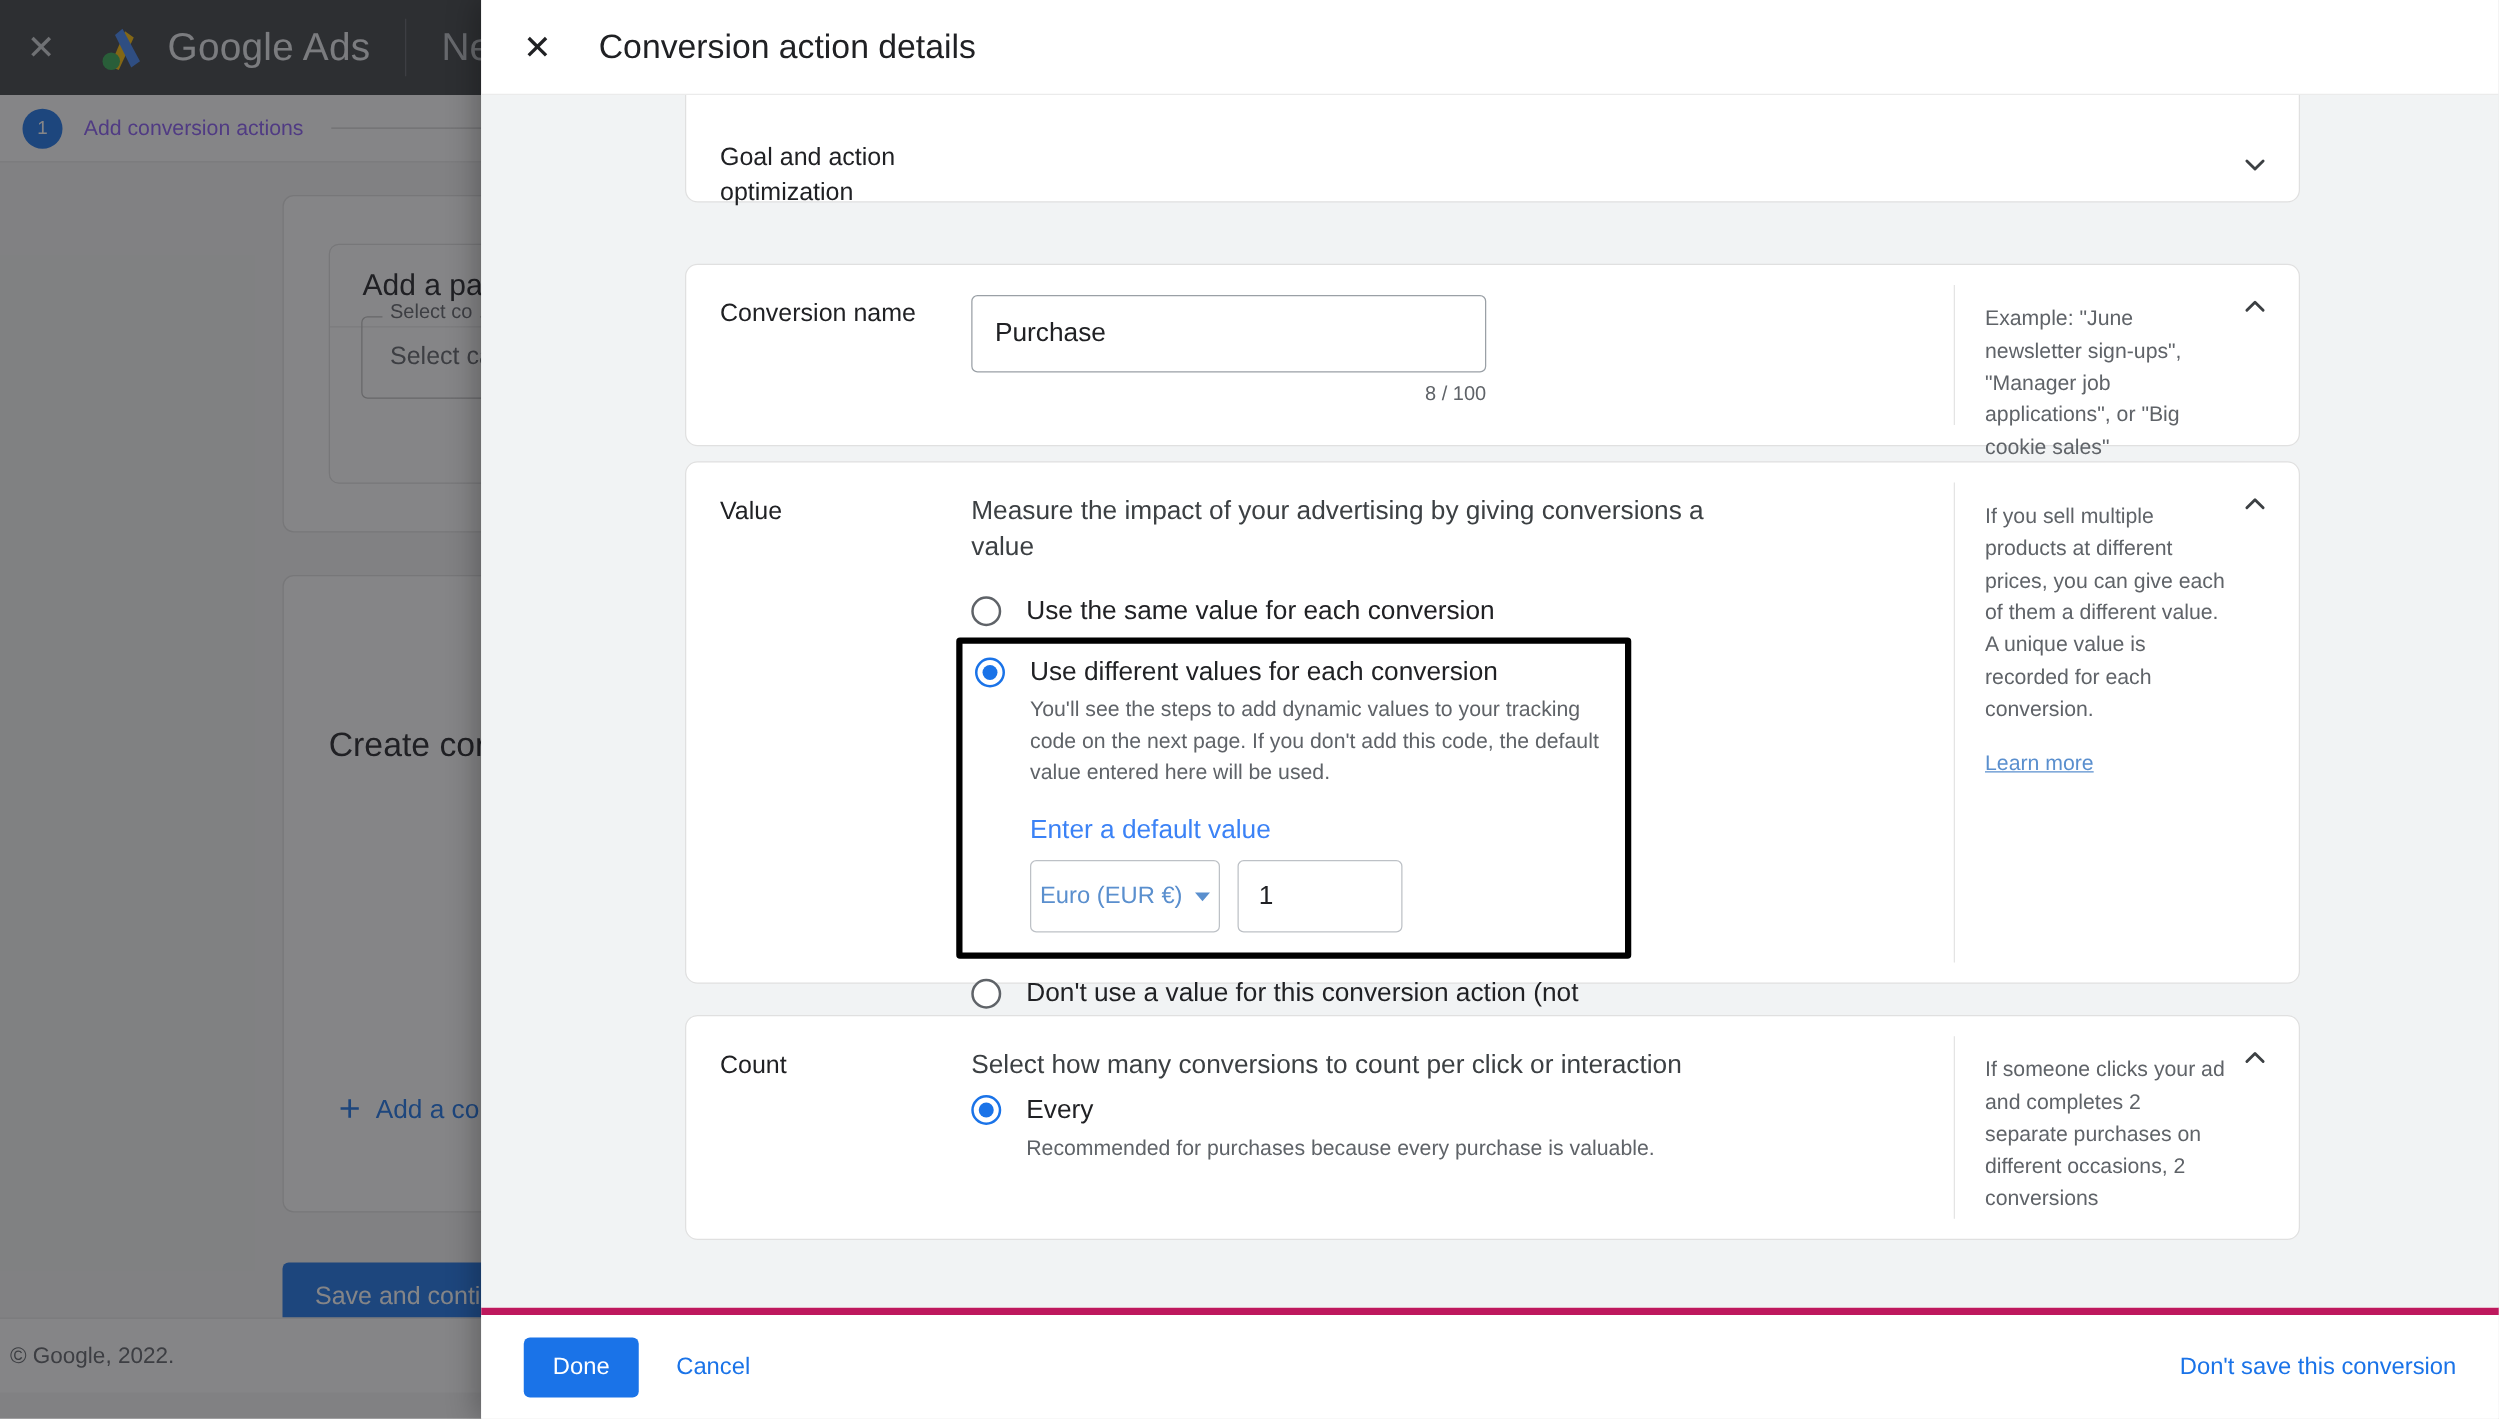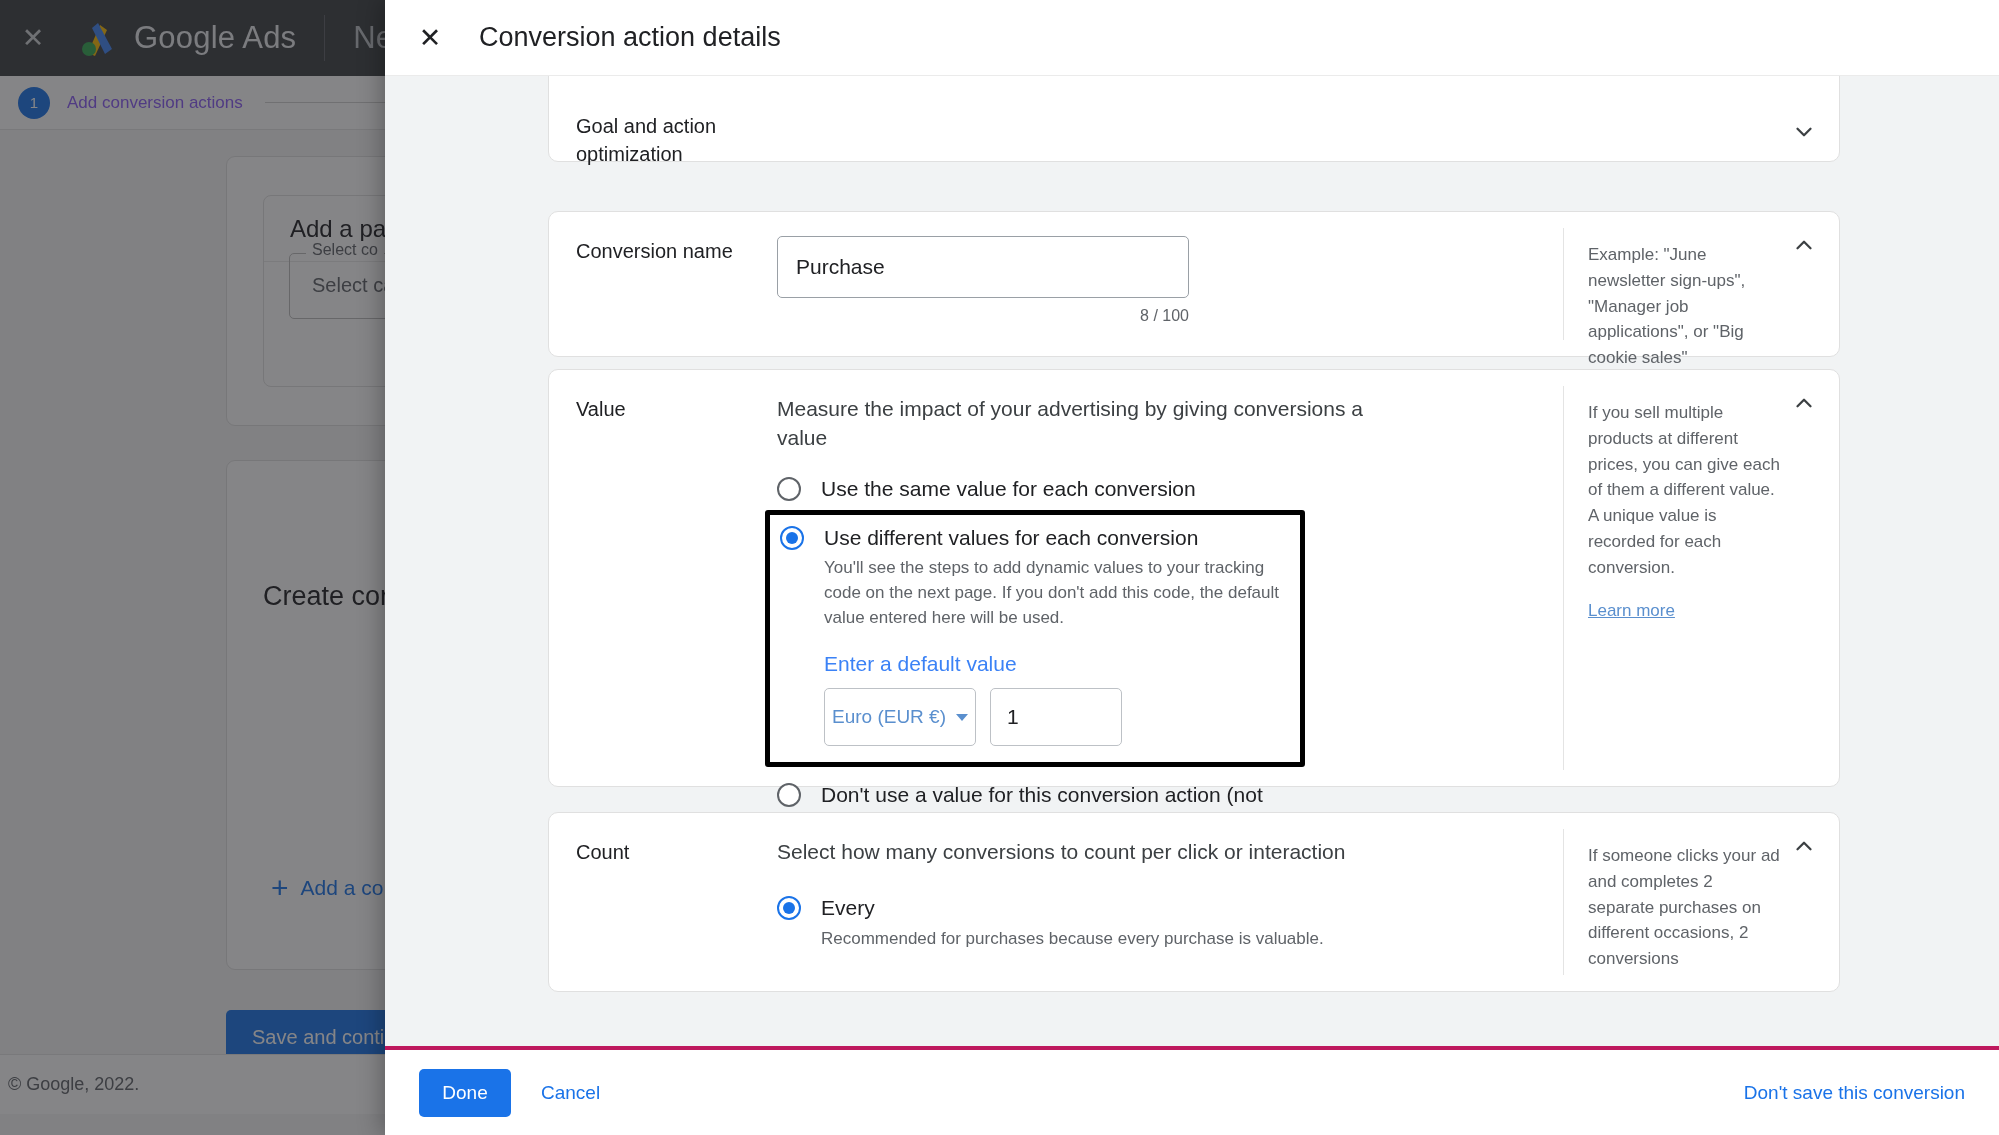--- a/index.html
+++ b/index.html
@@ -214,21 +214,21 @@
   }
   .caret { width: 0; height: 0; border-left: 6px solid transparent;
            border-right: 6px solid transparent; border-top: 7px solid #5a8fce; }
   .value-input {
     width: 132px; height: 58px; border: 1px solid #bdc1c6; border-radius: 5px;
     padding: 0 16px; font-size: 21px; color: #202124; background: #fff;
     font-family: "Liberation Sans", sans-serif; outline: none;
   }
 
   #dialog-footer {
-    flex: 0 0 89px; background: #fff; border-top: 4px solid #be185d;
+    flex: 0 0 89px; background: #fff; border-top: 6px solid #be185d;
     display: flex; align-items: center; padding: 0 34px;
   }
   .done-btn {
     height: 48px; min-width: 92px; background: #1a73e8; color: #fff;
     border: none; border-radius: 5px; font-size: 19px; font-weight: 500;
     font-family: "Liberation Sans", sans-serif; cursor: pointer;
     padding: 0 22px;
   }
   .cancel-btn {
     margin-left: 30px; background: transparent; border: none; color: #1a73e8;
@@ -386,21 +386,21 @@
             </svg>
         </div>
       </div>
     </div>
 
     <div class="sec-card" id="card-count">
       <div class="card-inner">
         <div class="card-left-label">Count</div>
         <div class="card-main">
           <div class="section-desc">Select how many conversions to count per click or interaction</div>
-          <div class="radio-list" style="margin-top:28px">
+          <div class="radio-list" style="margin-top:8px">
             <div class="radio-row">
               <div class="radio checked"></div>
               <div class="radio-texts">
                 <div class="radio-label">Every</div>
                 <div class="radio-sub" style="max-width:640px">Recommended for purchases because every purchase is valuable.</div>
               </div>
             </div>
           </div>
         </div>
         <div class="card-aside">

